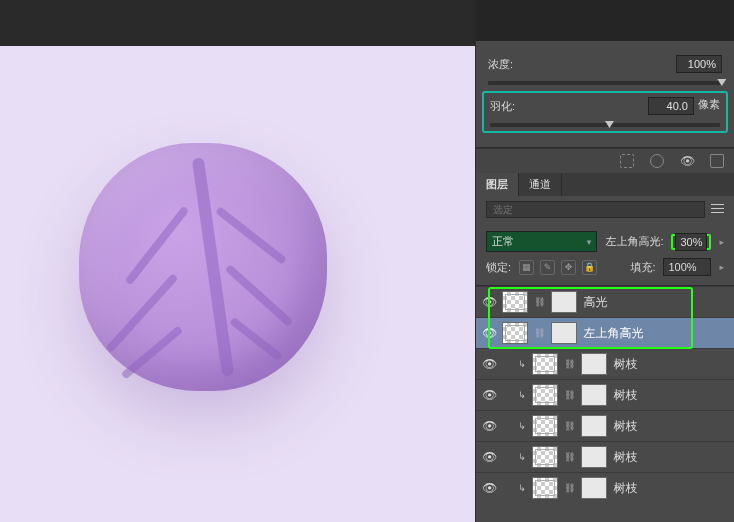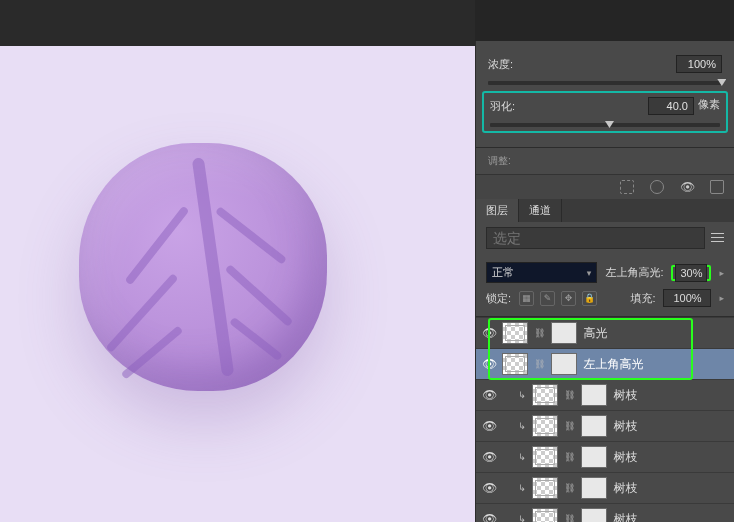--- a/index.html
+++ b/index.html
@@ -107,30 +107,30 @@
       background: #454545; border-top: 1px solid #333;
     }
     .mini-icon { width: 14px; height: 14px; border: 1px dashed #888; border-radius: 2px; }
     .mini-icon.filled { border-style: solid; border-radius: 50%; }
     .mini-icon.eye { border: none; }
     .mini-icon.trash { border-radius: 1px 1px 2px 2px; border-style: solid; }
     .mini-icon.eye::before { content:"👁"; color:#c8c8c8; font-size:12px; line-height:13px; }
     
     .tabs { display: flex; background: #3a3a3a; }
     .tab { padding: 4px 10px; font-size: 11px; border-right: 1px solid #2a2a2a; }
-    .tab.active { background: #494949; }
+    .tab.active { background: #494949; font-weight: bold; }
     .search-row { padding: 5px 10px; display: flex; align-items: center; gap: 6px; }
-    .search-input { flex: 1; background: #3a3a3a; border: 1px solid #2a2a2a; color: #888; padding: 2px 6px; font-size: 14px; }
+    .search-input { flex: 1; background: #3a3a3a; border: 1px solid #2a2a2a; color: #888; padding: 2px 6px; font-size: 10px; }
     .panel-menu { width: 13px; height: 11px; background: linear-gradient(#c8c8c8 1px, transparent 1px) 0 0/100% 4px; }
     
     .layer-controls { padding: 5px 10px 6px; }
     .ctrl-row { display: flex; align-items: center; gap: 8px; padding: 3px 0; }
-    .select { flex: 1; background: #0f172a; border: 1px solid #222; padding: 2px 5px; display:flex; justify-content:space-between; align-items:center; }
+    .select { flex: 1; background: #14532d; border: 1px solid #222; padding: 2px 5px; display:flex; justify-content:space-between; align-items:center; }
     .chev { font-size: 9px; color: #999; }
-    .perc-input { background: #3a3a3a; border:1px solid #222; padding:2px 4px; width:48px; text-align:center; }
+    .perc-input { background: #3a3a3a; border:1px solid #222; padding:2px 4px; width:48px; text-align:left; }
     .lock-icons { display:flex; gap:6px; }
     .lock-i { width:15px; height:15px; border:1px solid #666; border-radius:2px; display:flex;align-items:center;justify-content:center; font-size:9px; color:#999; }
     
     .layer-list { flex: 1; overflow-y: auto; background: #494949; }
     .layer { display:flex; align-items:center; height:31px; border-top:1px solid #3a3a3a; gap:6px; padding: 0 6px; }
     .layer.selected { background: #6e86a8; color: #fff; }
     .eye { width:14px; text-align:center; font-size:12px; }
     .clip { width:8px; font-size:9px; color:#bbb; text-align:center; }
     .indent { width: 10px; }
     .layer-thumb {
@@ -181,21 +181,20 @@
           <span class="value-box">40.0</span>
           <span>像素</span>
         </span>
       </div>
       <div class="slider-track">
         <div class="slider-thumb" style="left:50%"></div>
       </div>
     </div>
   </div>
 
-  <div class="adjust-label">调整:</div>
 
   <div class="icon-row">
     <span class="mini-icon"></span>
     <span class="mini-icon filled"></span>
     <span class="mini-icon eye"></span>
     <span class="mini-icon trash"></span>
   </div>
 
   <div class="panel-section">
     <div class="tabs">

